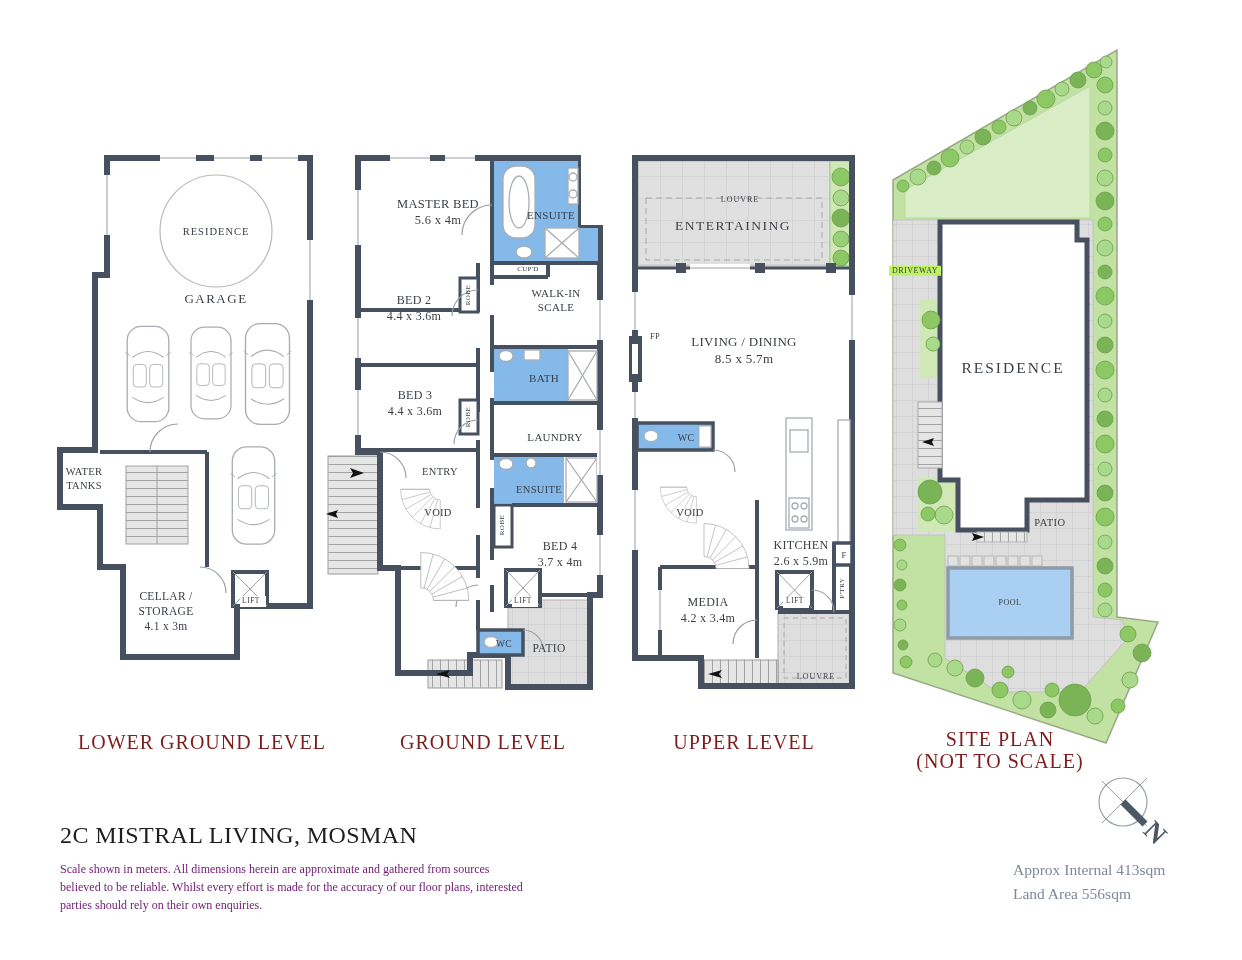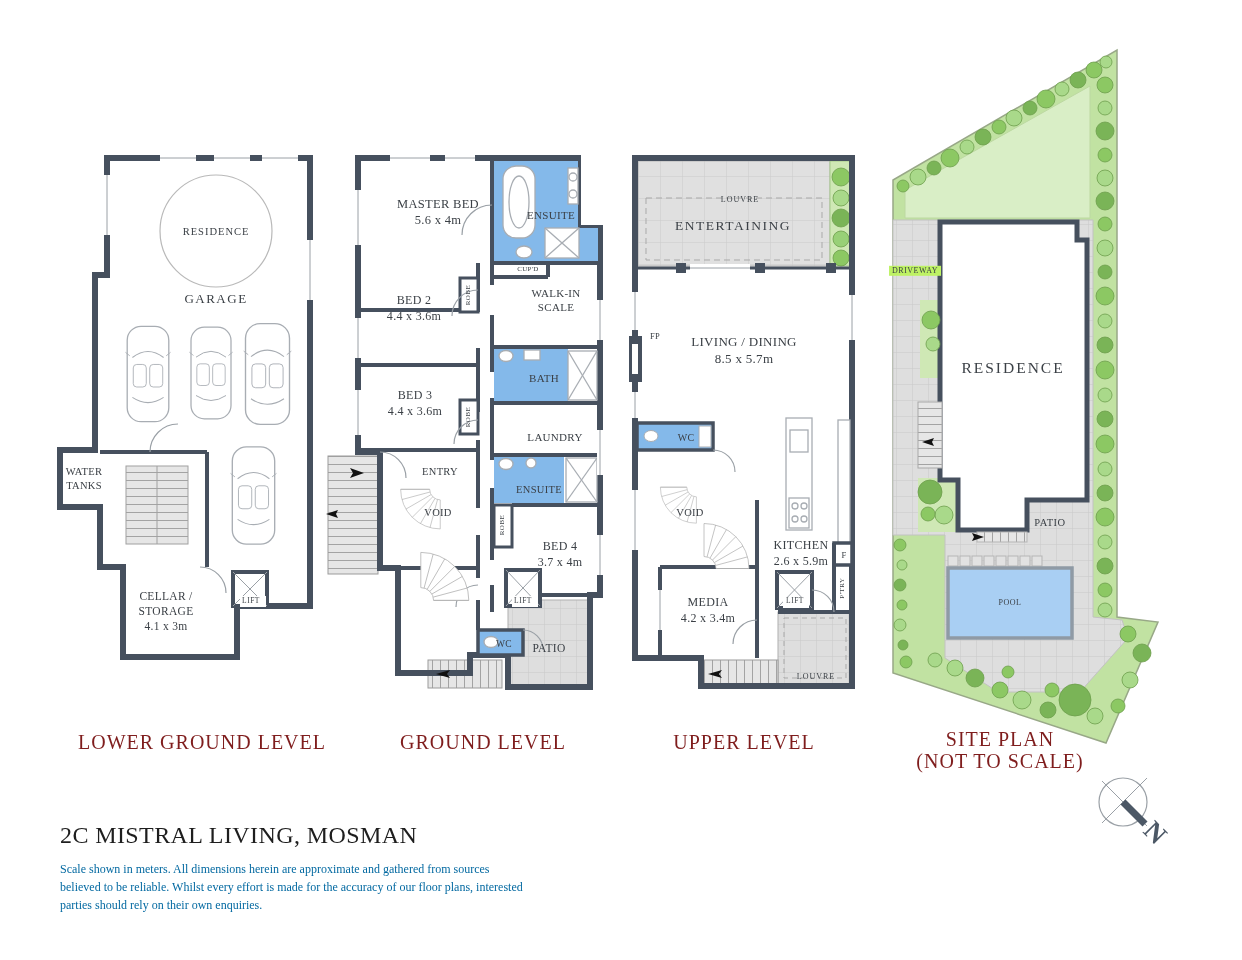--- a/index.html
+++ b/index.html
@@ -7,21 +7,21 @@
           font-family:"Liberation Serif","DejaVu Serif",serif;}
   .plan-svg{position:absolute;}
   .lbl{position:absolute;transform:translate(-50%,-50%);text-align:center;color:#3b4046;
        letter-spacing:.3px;line-height:1.3;white-space:nowrap;z-index:5;}
   .wrap{white-space:normal;}
   .vert{transform:translate(-50%,-50%) rotate(-90deg);}
   .stack{white-space:normal;}
   .plate{background:#bef264;padding:0 3px;}
   .level-lbl{font-size:20px;letter-spacing:1px;color:#7f1d1d;}
   .title{position:absolute;font-size:24px;color:#1e1e1e;letter-spacing:.4px;z-index:5;}
-  .disclaimer{position:absolute;font-size:12px;color:#0369a1;line-height:1.5;z-index:5;}
+  .disclaimer{position:absolute;font-size:12px;color:#701a75;line-height:1.5;z-index:5;}
   .areas{position:absolute;font-size:15.5px;color:#7e8996;line-height:1.55;z-index:5;}
   .north{position:absolute;font-size:27px;font-weight:bold;color:#4c5866;
          transform:translate(-50%,-50%) rotate(45deg);z-index:5;}
 </style>
 </head>
 <body>
 
 <div class="canvas">
 
 <svg width="0" height="0" style="position:absolute">
@@ -468,14 +468,18 @@
 <div class="lbl" style="left:1010px;top:603px;font-size:8px;letter-spacing:.5px">POOL</div>
 
 <div class="lbl level-lbl" style="left:202px;top:742px">LOWER GROUND LEVEL</div>
 <div class="lbl level-lbl" style="left:483px;top:742px">GROUND LEVEL</div>
 <div class="lbl level-lbl" style="left:744px;top:742px">UPPER LEVEL</div>
 <div class="lbl level-lbl" style="left:1000px;top:739px">SITE PLAN</div>
 <div class="lbl level-lbl" style="left:1000px;top:761px">(NOT TO SCALE)</div>
 
 <div class="title" style="left:60px;top:822px">2C MISTRAL LIVING, MOSMAN</div>
 <div class="disclaimer" style="left:60px;top:860px;width:470px">Scale shown in meters. All dimensions herein are approximate and gathered from sources believed to be reliable. Whilst every effort is made for the accuracy of our floor plans, interested parties should rely on their own enquiries.</div>
+<div class="areas" style="left:1013px;top:858px">
+  <div>Approx Internal 413sqm</div>
+  <div>Land Area 556sqm</div>
+</div>
 
 </div>
 
 </body></html>

